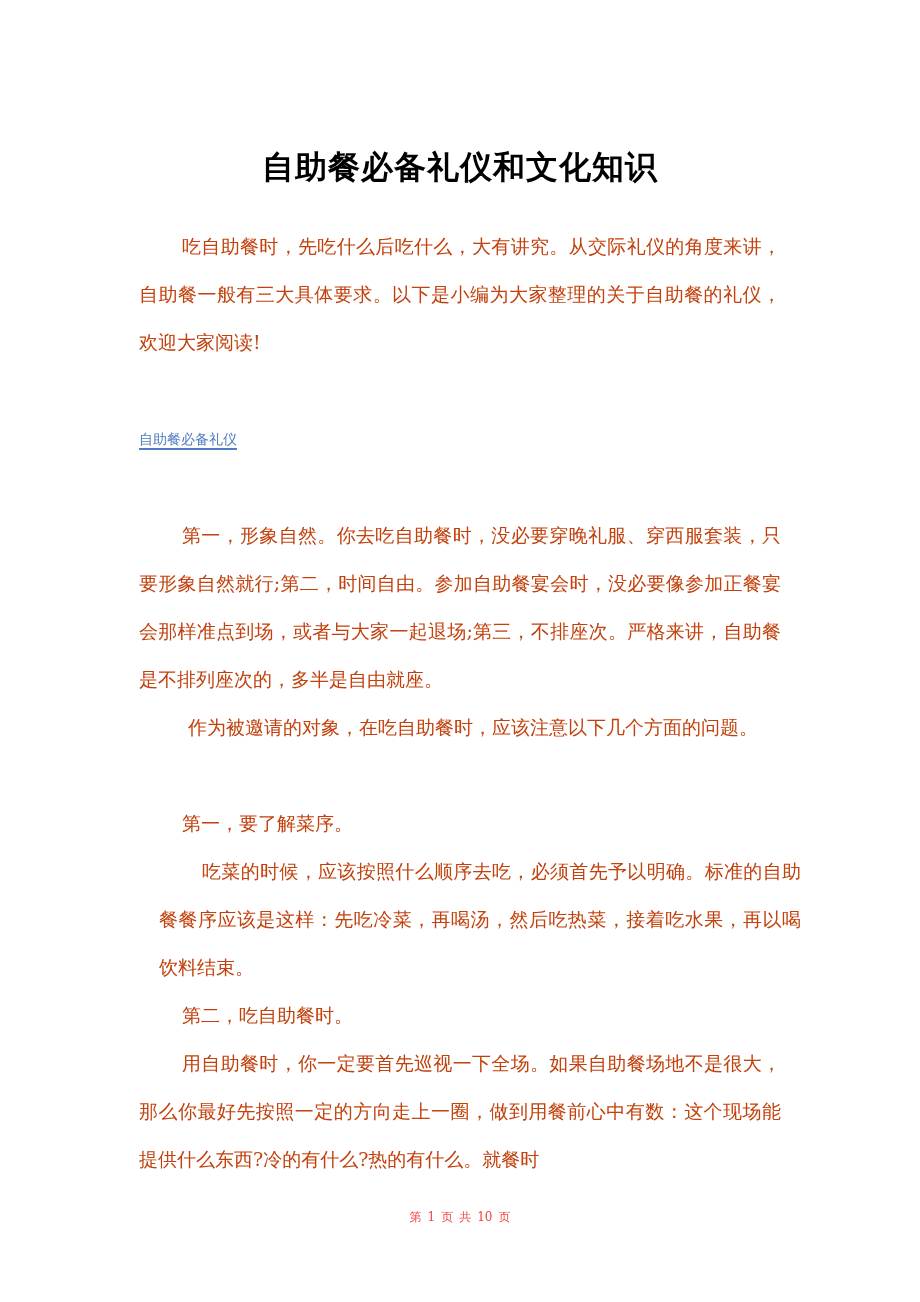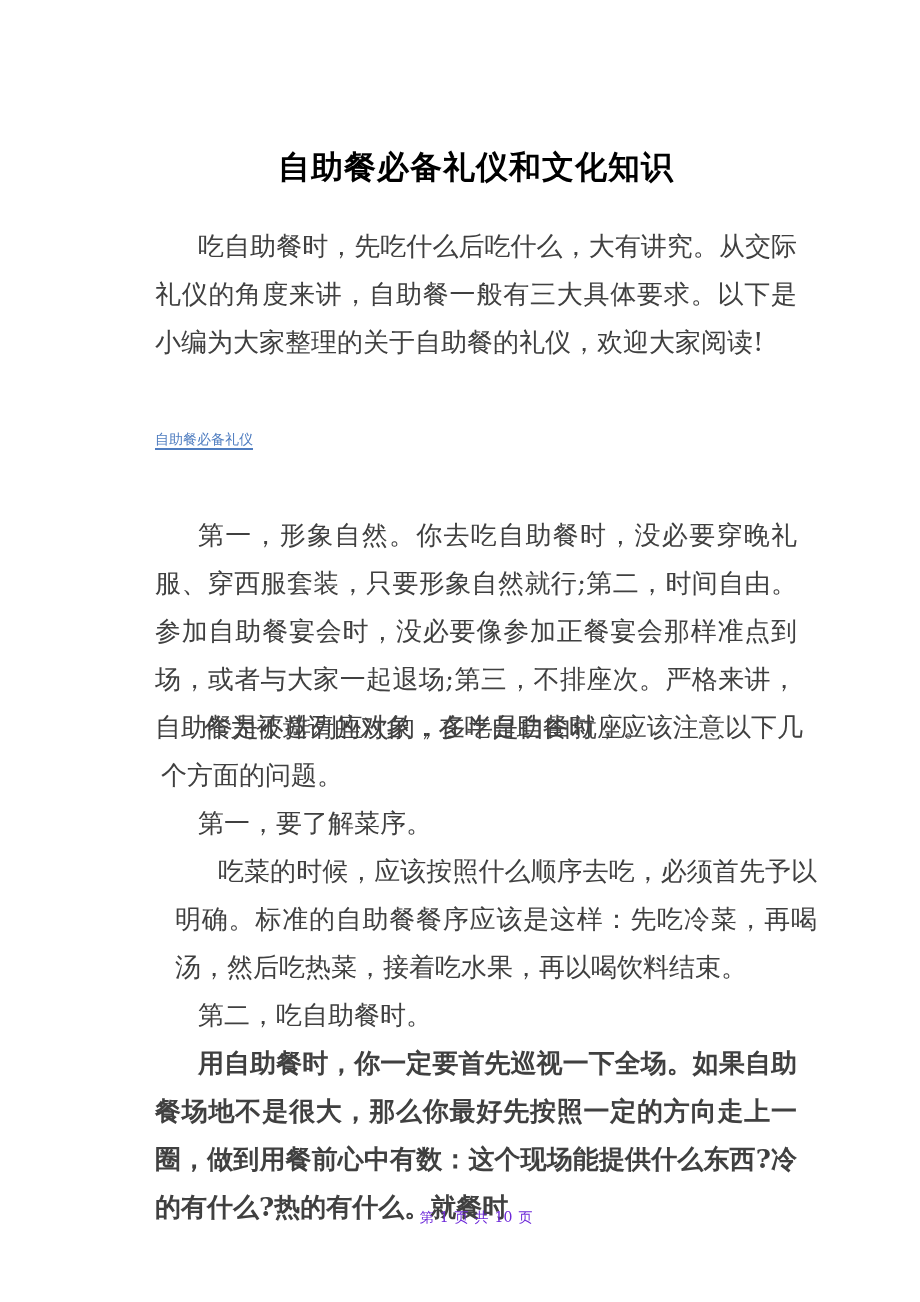--- a/index.html
+++ b/index.html
@@ -10,44 +10,44 @@
   body {
     width: 920px;
     height: 1302px;
     position: relative;
     overflow: hidden;
     font-family: "DejaVu Serif", "Liberation Serif", serif;
     color: #111111;
   }
   .page {
     position: absolute;
-    left: 16px; top: 0;
+    left: 0; top: 0;
     width: 816px;
     height: 1302px;
   }
   .title {
     position: absolute;
     left: 0;
     top: 143px;
     width: 920px;
     text-align: center;
     font-family: "DejaVu Sans", "Liberation Sans", sans-serif;
     font-weight: bold;
     font-size: 32px;
     line-height: 48px;
     color: #000000;
     letter-spacing: 1px;
   }
   .body-text {
     position: absolute;
     left: 139px;
     width: 642px;
-    font-size: 26px;
+    font-size: 19px;
     line-height: 48px;
-    color: #404040;
+    color: #c2410c;
     text-align: justify;
     text-align-last: left;
     margin: 0;
   }
   .indent {
     text-indent: 43px;
   }
   .section-heading {
     position: absolute;
     left: 139px;
@@ -60,23 +60,23 @@
     text-underline-offset: 4px;
     text-decoration-thickness: 1.5px;
     cursor: pointer;
   }
   .footer {
     position: absolute;
     left: 0;
     top: 1207px;
     width: 920px;
     text-align: center;
-    font-size: 14px;
+    font-size: 12px;
     line-height: 20px;
-    color: #6d28d9;
+    color: #ef4444;
     word-spacing: 4px;
   }
   .footer span { margin: 0 3px; }
 </style>
 </head>
 <body>
 
 <div class="page">
 
   <div class="title">自助餐必备礼仪和文化知识</div>
@@ -88,19 +88,19 @@
   <p class="body-text indent" style="top:511px;">第一，形象自然。你去吃自助餐时，没必要穿晚礼服、穿西服套装，只要形象自然就行;第二，时间自由。参加自助餐宴会时，没必要像参加正餐宴会那样准点到场，或者与大家一起退场;第三，不排座次。严格来讲，自助餐是不排列座次的，多半是自由就座。</p>
 
   <p class="body-text indent" style="top:703px;margin-left:6px;">作为被邀请的对象，在吃自助餐时，应该注意以下几个方面的问题。</p>
 
   <p class="body-text indent" style="top:799px;">第一，要了解菜序。</p>
 
   <p class="body-text indent" style="top:847px;margin-left:20px;">吃菜的时候，应该按照什么顺序去吃，必须首先予以明确。标准的自助餐餐序应该是这样：先吃冷菜，再喝汤，然后吃热菜，接着吃水果，再以喝饮料结束。</p>
 
   <p class="body-text indent" style="top:991px;">第二，吃自助餐时。</p>
 
-  <p class="body-text indent" style="top:1039px;font-weight:bold;">用自助餐时，你一定要首先巡视一下全场。如果自助餐场地不是很大，那么你最好先按照一定的方向走上一圈，做到用餐前心中有数：这个现场能提供什么东西?冷的有什么?热的有什么。就餐时</p>
+  <p class="body-text indent" style="top:1039px;">用自助餐时，你一定要首先巡视一下全场。如果自助餐场地不是很大，那么你最好先按照一定的方向走上一圈，做到用餐前心中有数：这个现场能提供什么东西?冷的有什么?热的有什么。就餐时</p>
 
   <div class="footer">
     <span>第</span><span>1</span><span>页</span><span>共</span><span>10</span><span>页</span>
   </div>
 
 </div>
 
 </body></html>

